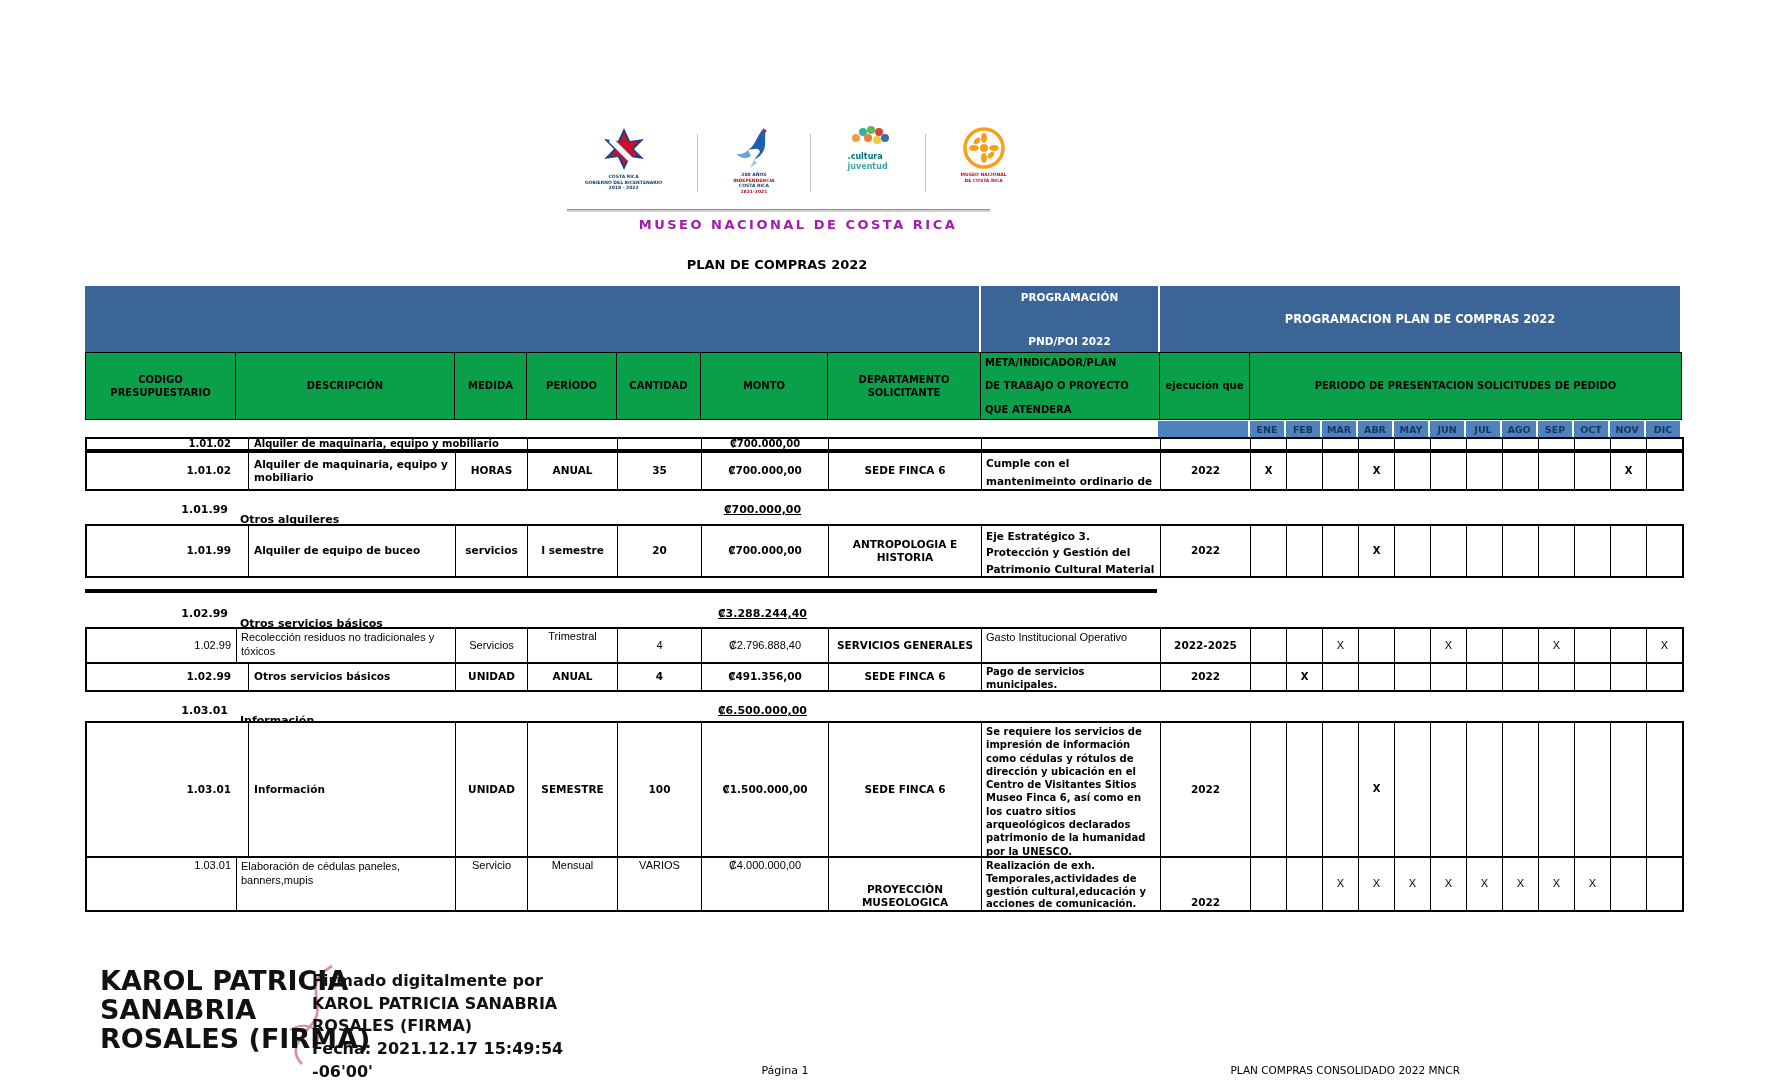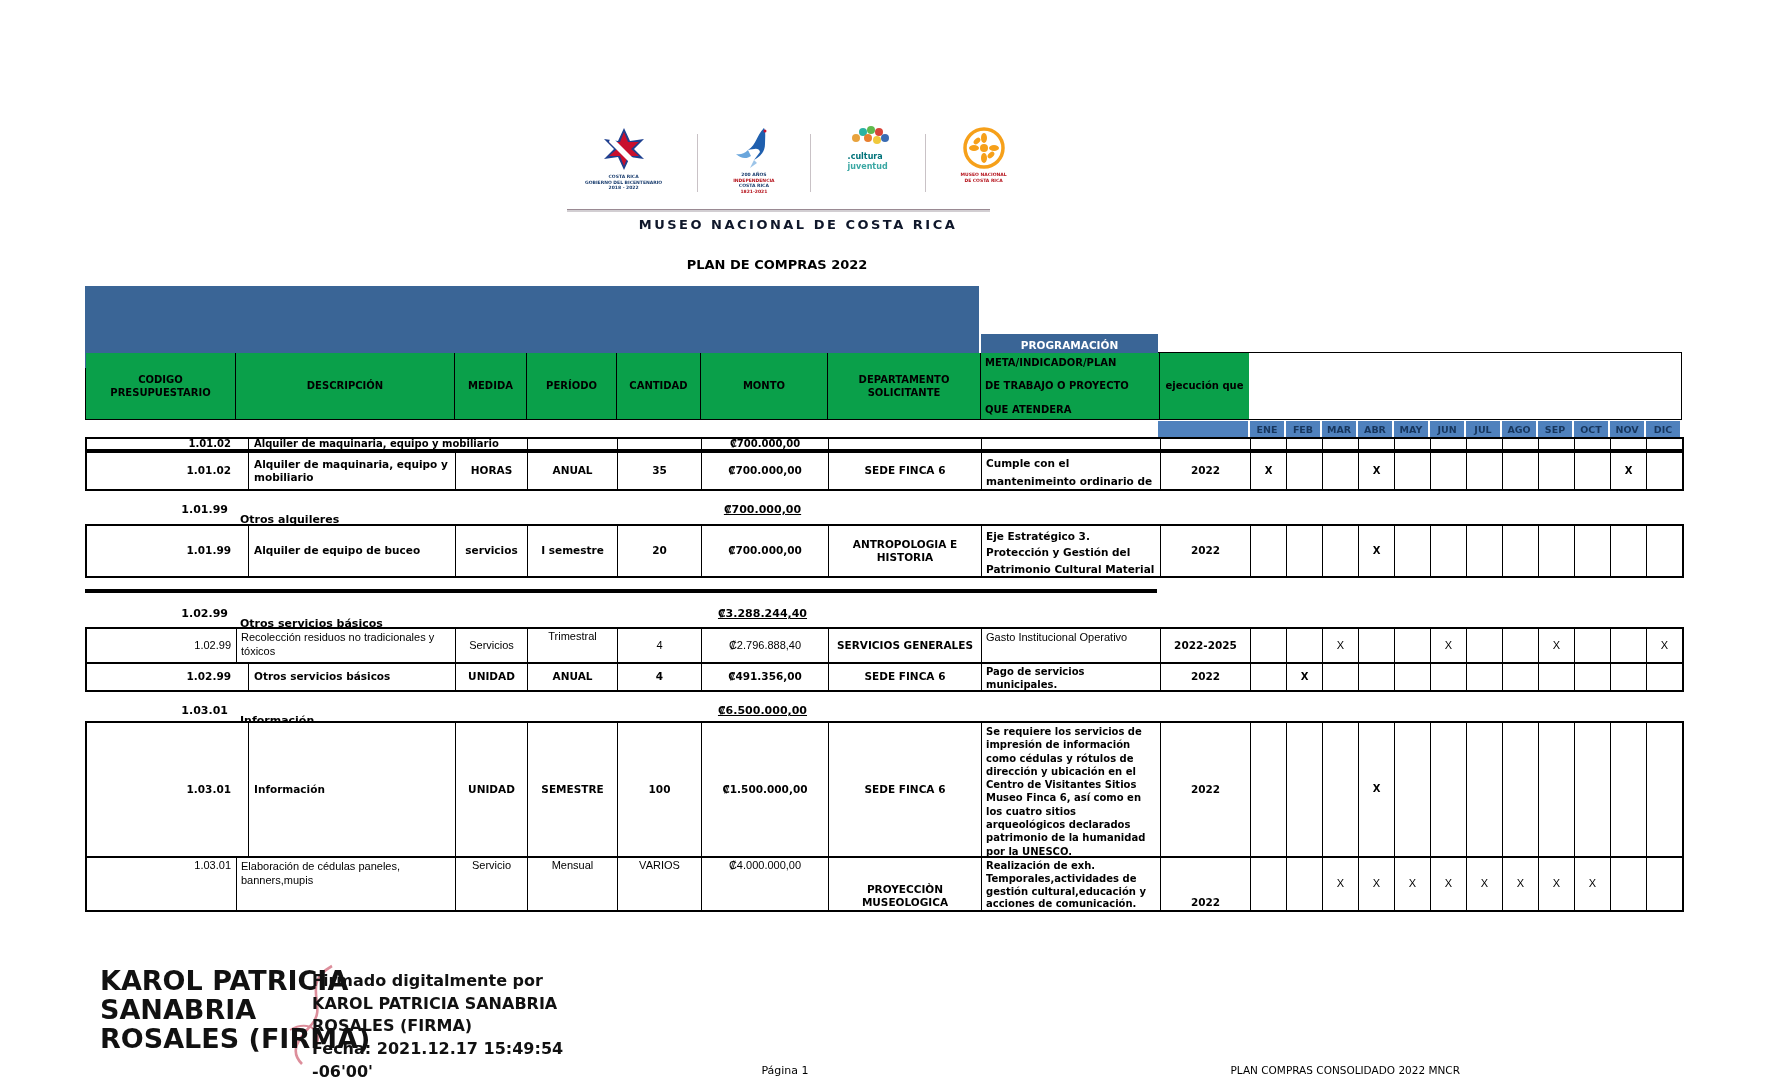--- a/index.html
+++ b/index.html
@@ -9,30 +9,30 @@
   body{background:#e8e8e8;font-family:"DejaVu Sans",sans-serif;}
   #page{position:relative;width:1792px;height:1088px;background:#ffffff;overflow:hidden;}
 
   
   .logos{position:absolute;left:576px;top:126px;height:82px;display:flex;align-items:flex-start;gap:26px;}
   .logo-item{display:flex;flex-direction:column;align-items:center;padding:0 9px;}
   .logo-cap{font-size:4.5px;line-height:1.25;text-align:center;color:#1b3e6f;font-weight:700;margin-top:2px;font-family:"DejaVu Sans",sans-serif;}
   .logo-cap .red{color:#b5121b;}
   .logo-div{width:1px;height:58px;background:#c9c2c6;margin-top:8px;}
   .brand-line{position:absolute;left:567px;top:209px;width:423px;height:3px;background:linear-gradient(to bottom,#9a8a93 34%,#d2ced2 34%);}
-  .brand-title{position:absolute;left:598px;top:217px;width:400px;text-align:center;font-size:13px;font-weight:700;letter-spacing:2.5px;color:#0f172a;}
+  .brand-title{position:absolute;left:598px;top:217px;width:400px;text-align:center;font-size:13px;font-weight:700;letter-spacing:2.5px;color:#a21caf;}
 
   .doc-title{position:absolute;left:577px;top:257px;width:400px;text-align:center;font-size:13px;font-weight:700;color:#000;}
 
   
   .thead{position:absolute;left:85px;top:286px;}
   .blue-row{display:grid;grid-template-columns:var(--cols);height:66px;}
   .blue-cell{background:var(--header_blue);color:#fff;font-weight:700;}
   .bc-empty{grid-column:span 7;}
-  .bc-prog{grid-column:span 1;border-left:2px solid #fff;display:flex;flex-direction:column;justify-content:space-between;align-items:center;font-size:10.5px;padding:5px 2px;text-align:right;margin-top:48px;}
+  .bc-prog{grid-column:span 1;border-left:2px solid #fff;display:flex;flex-direction:column;justify-content:space-between;align-items:center;font-size:10.5px;padding:5px 2px;text-align:right;}
   .bc-plan{grid-column:span 13;border-left:2px solid #fff;display:flex;align-items:center;justify-content:center;font-size:11.5px;text-align:center;}
   .green-row{display:grid;grid-template-columns:var(--cols);height:68px;border:1px solid #000;}
   .g{background:var(--header_green);color:#000;font-weight:700;font-size:10px;display:flex;align-items:center;justify-content:center;text-align:center;border-left:1px solid #000;line-height:1.35;padding:2px;}
   .green-row .g:first-child{border-left:none;}
   .g-meta{flex-direction:column;align-items:flex-start;justify-content:space-between;text-align:left;padding:3px 4px;}
   .g-per{grid-column:span 12;}
 
   
   .months-head{position:absolute;left:1158px;top:421px;height:16px;display:flex;border-radius:7px;}
   .mh-blank{width:90px;height:16px;background:var(--month_blue);}
@@ -144,35 +144,37 @@
 
   <div class="doc-title">PLAN DE COMPRAS 2022</div>
 
   <div class="thead">
     <div class="blue-row">
       <div class="blue-cell bc-empty"></div>
       <div class="blue-cell bc-prog">
         <span>PROGRAMACIÓN</span>
         <span>PND/POI 2022</span>
       </div>
+      <div class="blue-cell bc-plan">PROGRAMACION PLAN DE COMPRAS 2022</div>
     </div>
     <div class="green-row">
       <div class="g">CODIGO PRESUPUESTARIO</div>
       <div class="g">DESCRIPCIÓN</div>
       <div class="g">MEDIDA</div>
       <div class="g">PERÍODO</div>
       <div class="g">CANTIDAD</div>
       <div class="g">MONTO</div>
       <div class="g">DEPARTAMENTO SOLICITANTE</div>
       <div class="g g-meta">
         <span>META/INDICADOR/PLAN</span>
         <span>DE TRABAJO O PROYECTO</span>
         <span>QUE ATENDERA</span>
       </div>
       <div class="g">ejecución que</div>
+      <div class="g g-per">PERIODO DE PRESENTACION SOLICITUDES DE PEDIDO</div>
     </div>
   </div>
 
   <div class="months-head">
     <div class="mh-blank"></div>
   <div class="mh">ENE</div>
       <div class="mh">FEB</div>
       <div class="mh">MAR</div>
       <div class="mh">ABR</div>
       <div class="mh">MAY</div>

